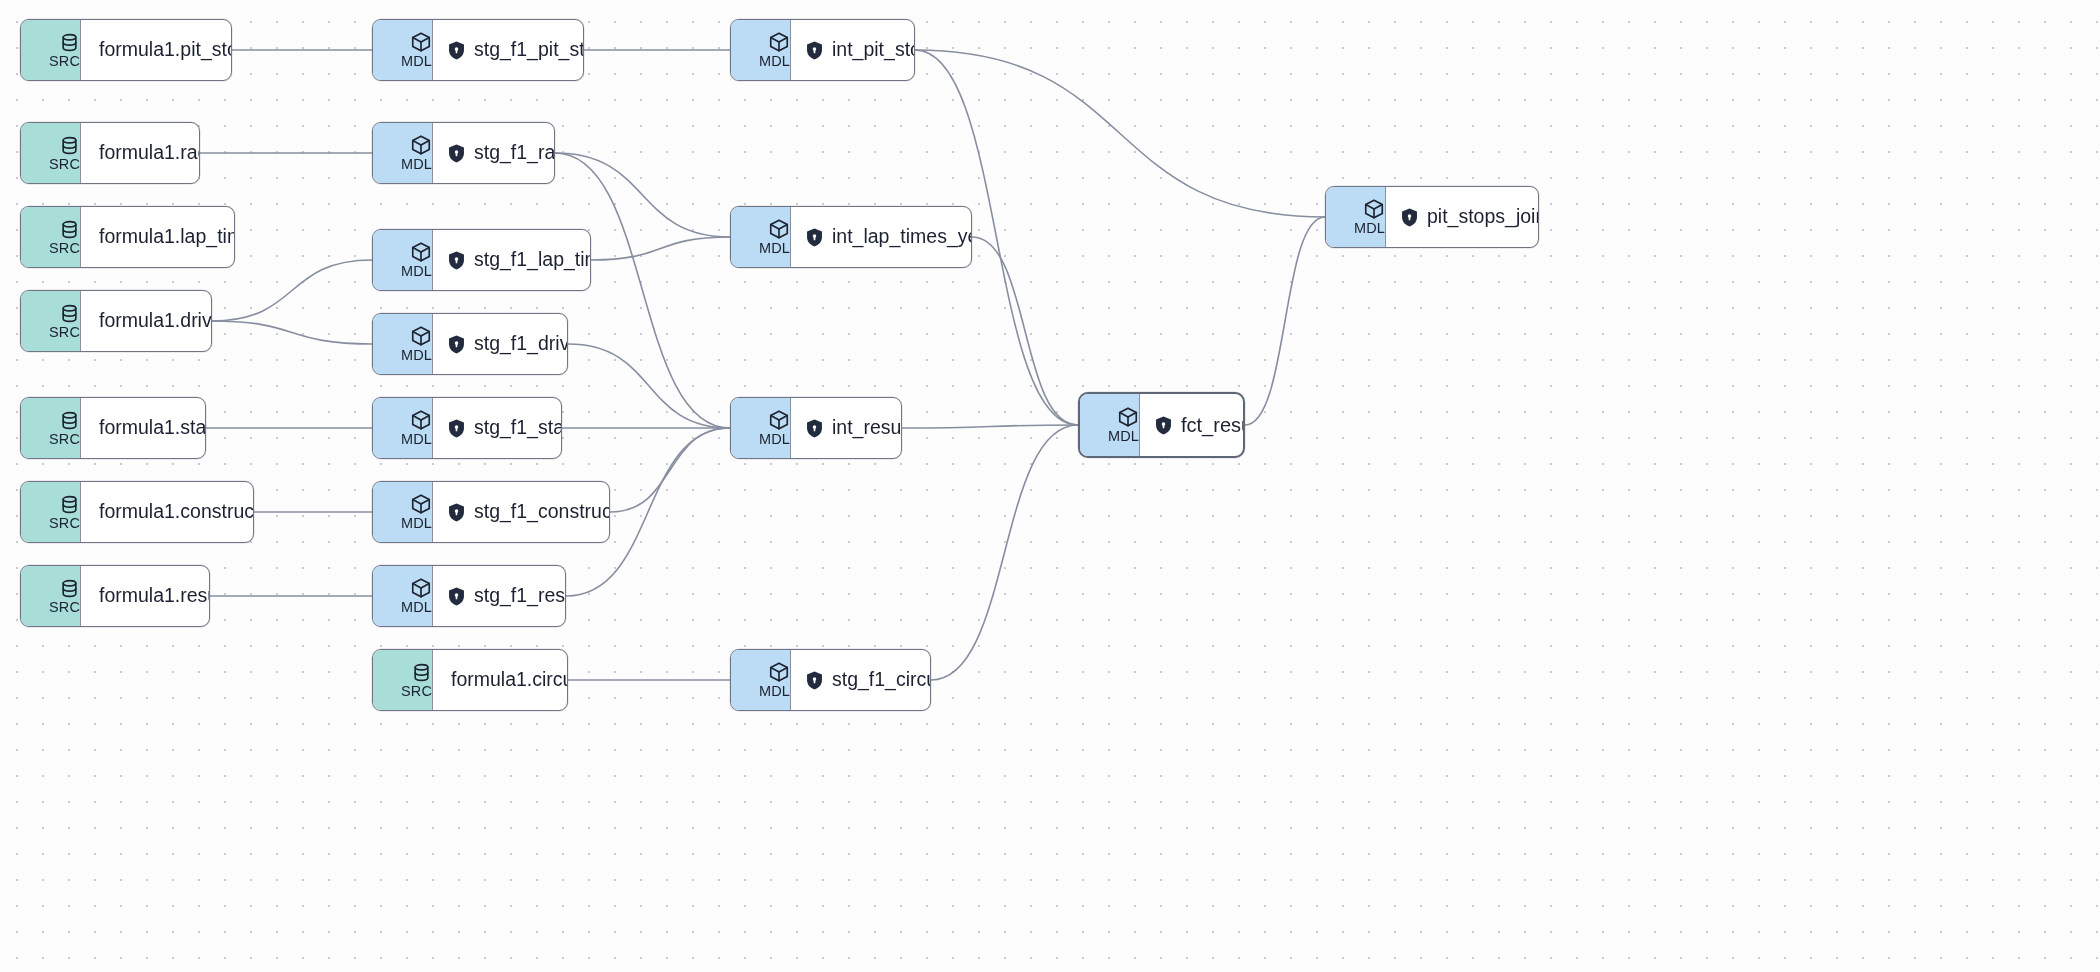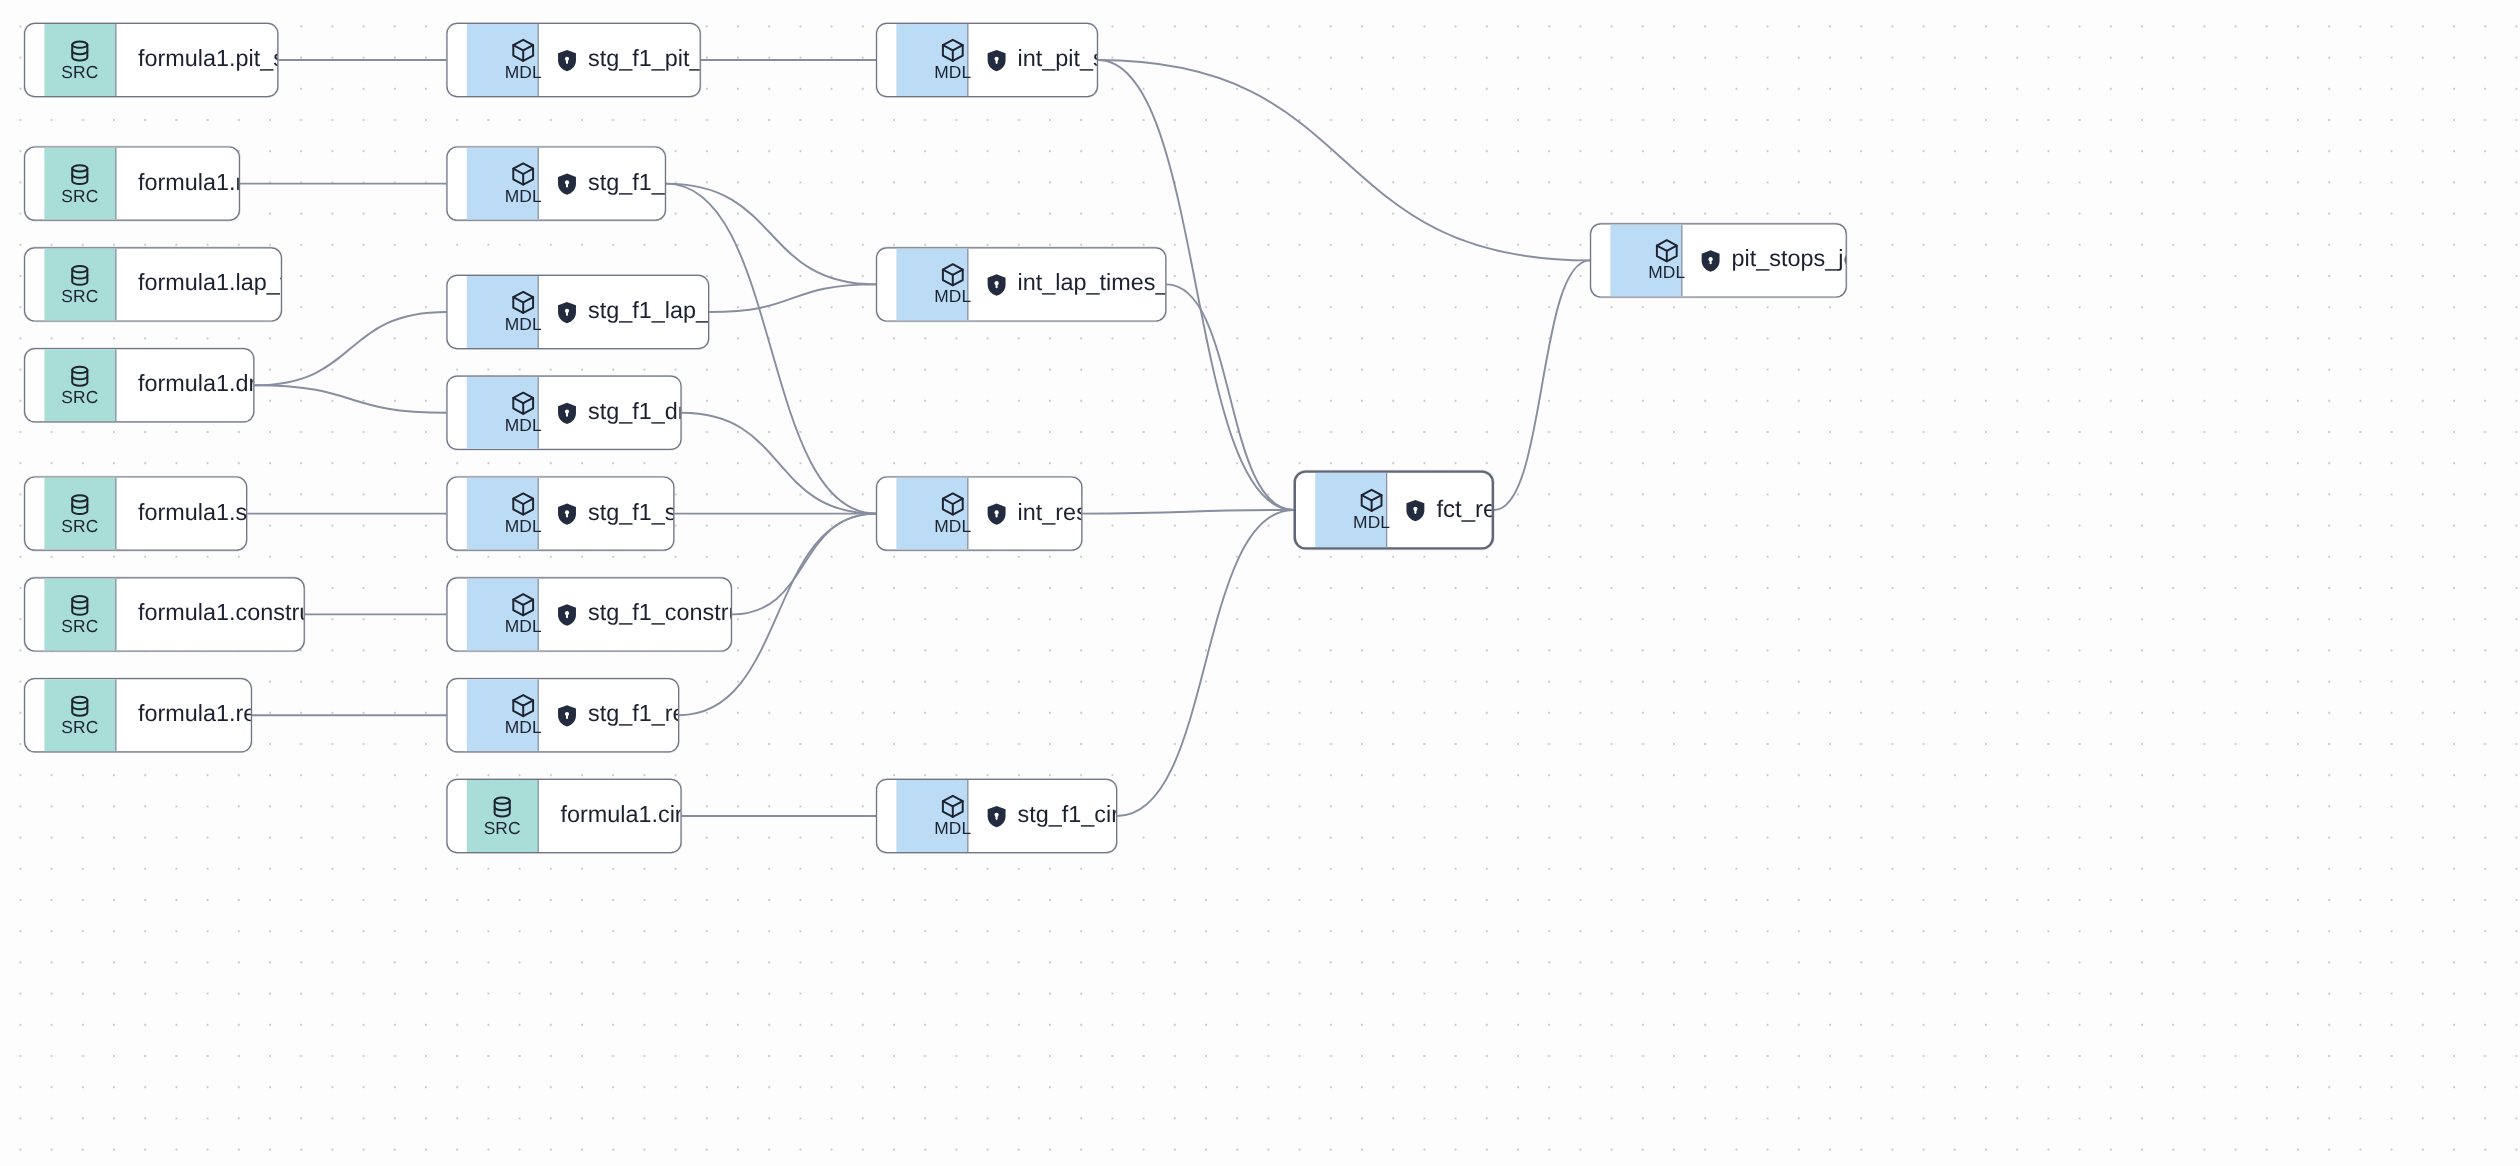--- a/index.html
+++ b/index.html
@@ -45,25 +45,24 @@
     border-width: 2.2px;
     border-color: #5f6676;
     height: 66px;
     border-radius: 10px;
   }
   .badge {
     width: 60px;
     flex: 0 0 60px;
     display: flex;
     flex-direction: column;
-    align-items: center;
+    align-items: flex-end;
     justify-content: center;
     gap: 1px;
     border-right: 1.4px solid #8a90a0;
-    margin-left: 16px;
   }
   .badge.src { background: #a9ddd8; }
   .badge.mdl { background: #bbdcf4; padding-left: 35px; }
   .badge svg { display: block; }
   .badge-label {
     font-size: 14.5px;
     line-height: 1;
     color: #1d2330;
     letter-spacing: 0.1px;
     font-family: "Liberation Sans", sans-serif;

